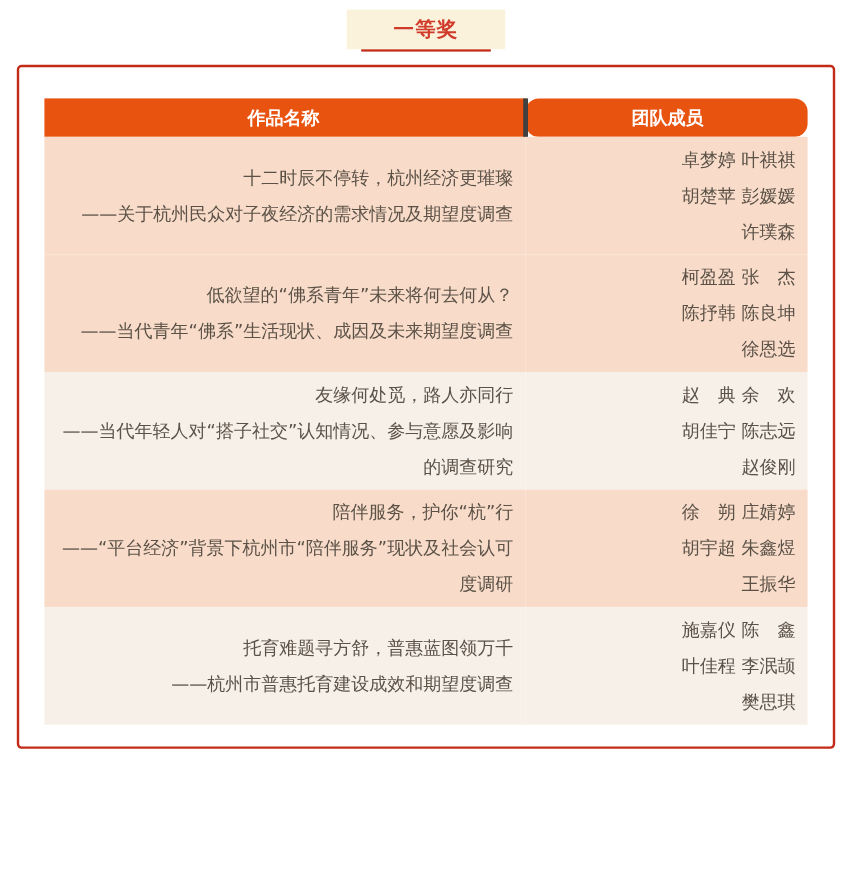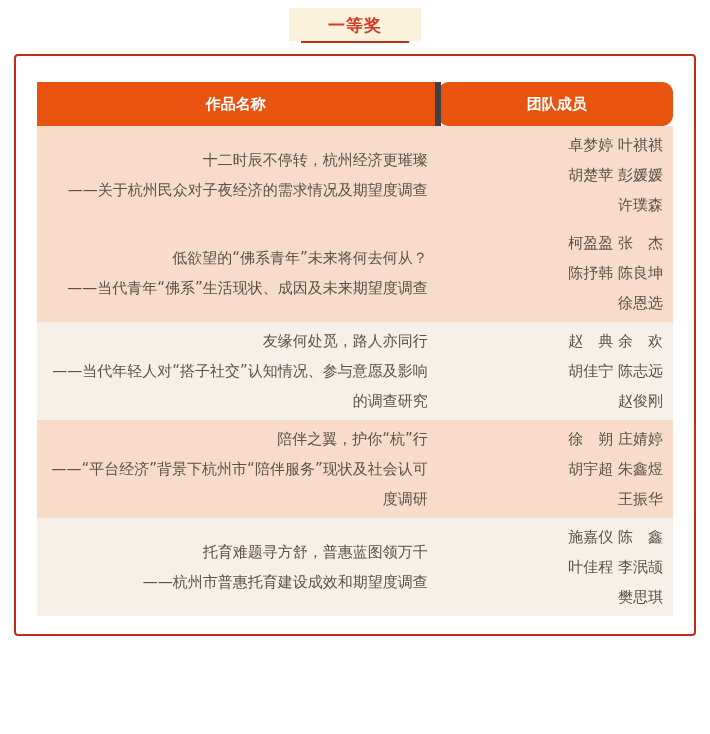--- a/index.html
+++ b/index.html
@@ -39,25 +39,25 @@
     border-collapse: collapse;
     table-layout: fixed;
   }
   col.col-title   { width: 63%; }
   col.col-members { width: 37%; }
   thead th {
     background: #E95310;
     color: #ffffff;
     font-size: 15px;
     font-weight: bold;
-    height: 44px;
+    height: 32px;
     text-align: center;
     padding: 0;
   }
-  thead th.members-head { border-left: 6px solid #404040; border-radius: 11px; }
+  thead th.members-head { border-left: 4px solid #404040; border-radius: 11px; }
   tbody td {
     vertical-align: middle;
     font-size: 15px;
     color: #5B5147;
     line-height: 30px;
     padding: 4px 10px 4px 12px;
     height: 97px;
   }
   tr.peach td { background: #F8DCC9; }
   tr.cream td { background: #F7F0E9; }
@@ -115,21 +115,21 @@
           <div class="line">——当代年轻人对“搭子社交”认知情况、参与意愿及影响的调查研究</div>
         </td>
         <td class="members-cell">
           <div class="line">赵　典 余　欢</div>
           <div class="line">胡佳宁 陈志远</div>
           <div class="line">赵俊刚</div>
         </td>
       </tr>
       <tr class="peach">
         <td class="title-cell">
-          <div class="line">陪伴之翼，护你“杭”行</div>
+          <div class="line">陪伴服务，护你“杭”行</div>
           <div class="line">——“平台经济”背景下杭州市“陪伴服务”现状及社会认可度调研</div>
         </td>
         <td class="members-cell">
           <div class="line">徐　朔 庄婧婷</div>
           <div class="line">胡宇超 朱鑫煜</div>
           <div class="line">王振华</div>
         </td>
       </tr>
       <tr class="cream">
         <td class="title-cell">

